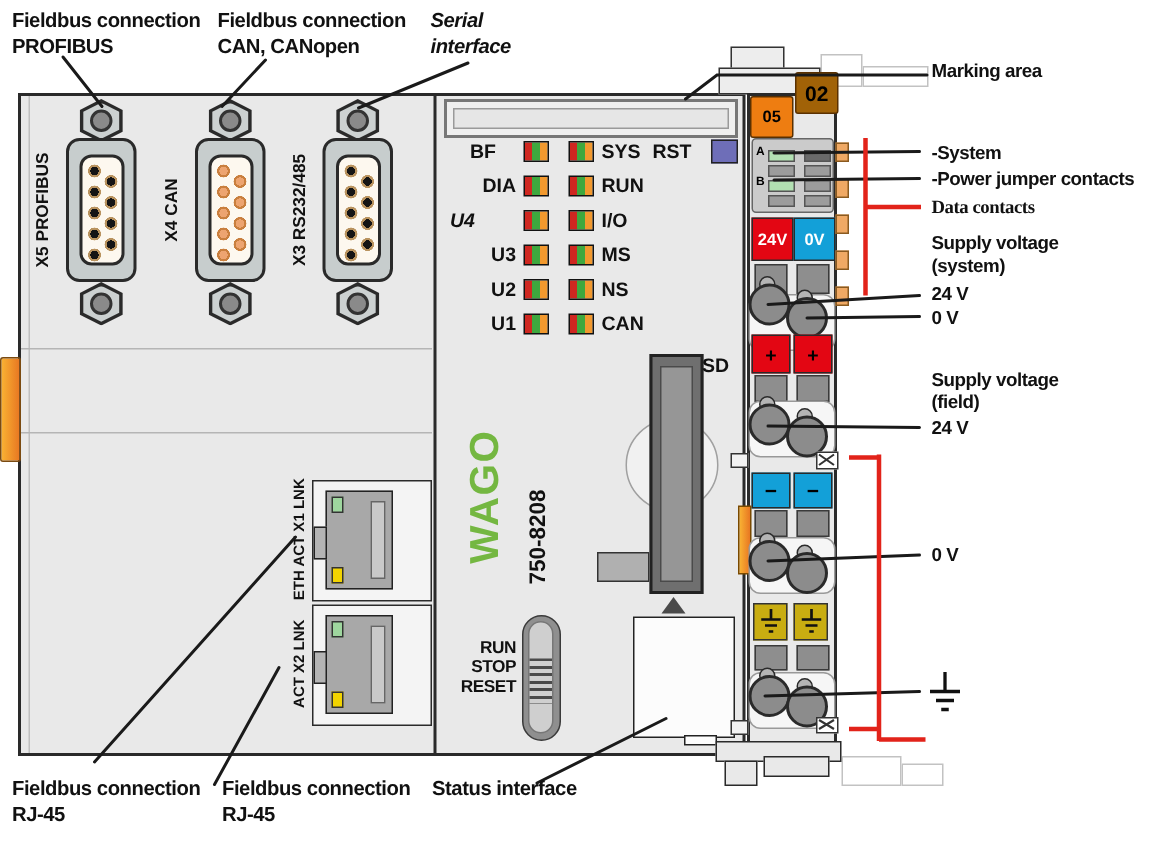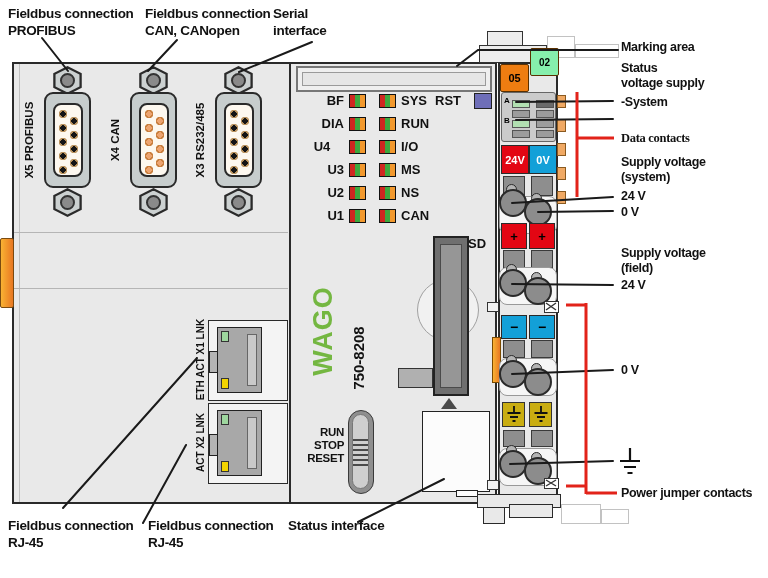--- a/index.html
+++ b/index.html
@@ -140,31 +140,31 @@
     </div>
     <div class="abs" style="left:0px;top:30px;width:9px;height:22px;background:#b4b4b4;border:1.5px solid #222;"></div>
   </div>
   <div class="vlbl" style="left:156px;top:436px;width:90px;height:13px;font-size:10px;">ACT X2 LNK</div>
 
   <div class="abs" style="left:296px;top:66px;width:196px;height:26px;border:2px solid #777;background:#efefef;">
     <div class="abs" style="left:4px;top:4px;right:4px;bottom:4px;border:1px solid #9a9a9a;background:#e6e6e6;"></div>
   </div>
 
   <div>
-    <div class="ledlbl" style="left:300px;top:93px;width:44px;text-align:right;">BF</div>
+    <div class="ledlbl" style="left:300px;top:93px;width:44px;text-align:center;">BF</div>
     <div class="abs led" style="left:349px;top:94px;width:17px;height:14px;"></div>
     <div class="abs led" style="left:379px;top:94px;width:17px;height:14px;"></div>
     <div class="ledlbl" style="left:401px;top:93px;width:60px;">SYS</div>
 
     <div class="ledlbl" style="left:300px;top:116px;width:44px;text-align:right;">DIA</div>
     <div class="abs led" style="left:349px;top:117px;width:17px;height:14px;"></div>
     <div class="abs led" style="left:379px;top:117px;width:17px;height:14px;"></div>
     <div class="ledlbl" style="left:401px;top:116px;width:60px;">RUN</div>
 
-    <div class="ledlbl" style="left:300px;top:139px;width:44px;text-align:center;">U4</div>
+    <div class="ledlbl" style="left:300px;top:139px;width:44px;text-align:left;font-style:italic;">U4</div>
     <div class="abs led" style="left:349px;top:140px;width:17px;height:14px;"></div>
     <div class="abs led" style="left:379px;top:140px;width:17px;height:14px;"></div>
     <div class="ledlbl" style="left:401px;top:139px;width:60px;">I/O</div>
 
     <div class="ledlbl" style="left:300px;top:162px;width:44px;text-align:right;">U3</div>
     <div class="abs led" style="left:349px;top:163px;width:17px;height:14px;"></div>
     <div class="abs led" style="left:379px;top:163px;width:17px;height:14px;"></div>
     <div class="ledlbl" style="left:401px;top:162px;width:60px;">MS</div>
 
     <div class="ledlbl" style="left:300px;top:185px;width:44px;text-align:right;">U2</div>
@@ -204,21 +204,21 @@
   </div>
 
   <div class="abs carrier" style="left:487px;top:31px;width:36px;height:16px;"></div>
   <div class="abs carrier" style="left:479px;top:45px;width:68px;height:18px;"></div>
   <div class="abs body-shell" style="left:498px;top:62px;width:60px;height:442px;"></div>
   <div class="abs body-shell" style="left:477px;top:494px;width:84px;height:14px;border-width:1.5px;"></div>
   <div class="abs body-shell" style="left:483px;top:507px;width:22px;height:17px;border-width:1.5px;"></div>
   <div class="abs body-shell" style="left:509px;top:504px;width:44px;height:14px;border-width:1.5px;"></div>
 
   <div class="colorsq" style="left:500px;top:64px;width:27px;height:26px;background:#ee7d11;border-color:#5a3000;font-size:11px;border-radius:2px;">05</div>
-  <div class="colorsq" style="left:530px;top:48px;width:27px;height:26px;background:#86efac;border-color:#5a3000;font-size:10px;border-radius:2px;">02</div>
+  <div class="colorsq" style="left:530px;top:48px;width:27px;height:26px;background:#a16207;border-color:#5a3000;font-size:14px;border-radius:2px;">02</div>
 
   <div class="abs" style="left:501px;top:92px;width:55px;height:50px;background:#cbcbcb;border:1px solid #666;border-radius:3px;">
     <div class="abs" style="left:2px;top:3px;font-size:8px;font-weight:bold;">A</div>
     <div class="abs" style="left:2px;top:23px;font-size:8px;font-weight:bold;">B</div>
     <div class="cell" style="left:10px;top:7px;width:16px;height:6px;background:#b2e0b2;"></div>
     <div class="cell" style="left:34px;top:7px;width:16px;height:6px;background:#6a6a6a;"></div>
     <div class="cell" style="left:10px;top:17px;width:16px;height:6px;background:#9c9c9c;"></div>
     <div class="cell" style="left:34px;top:17px;width:16px;height:6px;background:#9c9c9c;"></div>
     <div class="cell" style="left:10px;top:27px;width:16px;height:6px;background:#b2e0b2;"></div>
     <div class="cell" style="left:34px;top:27px;width:16px;height:6px;background:#9c9c9c;"></div>
@@ -315,40 +315,38 @@
     <g stroke="#e2231a" stroke-width="3" fill="none">
       <path d="M577 92 V197 M577 138 H614"></path>
       <path d="M586 303 V494 M586 305 H566 M586 486 H566 M586 493 H617"></path>
     </g>
   </svg>
 
   <div class="lbl" style="left:8px;top:6px;">Fieldbus connection
 PROFIBUS</div>
   <div class="lbl" style="left:145px;top:6px;">Fieldbus connection
 CAN, CANopen</div>
-  <div class="lbl" style="left:273px;top:6px;">Serial
+  <div class="lbl" style="left:287px;top:6px;font-style:italic;">Serial
 interface</div>
 
   <div class="rlbl" style="top:40px;">Marking area</div>
-  <div class="rlbl" style="top:61px;">Status
-voltage supply</div>
   <div class="rlbl" style="top:95px;">-System</div>
+  <div class="rlbl" style="top:112px;">-Power jumper contacts</div>
   <div class="rlbl" style="top:131px;font-family:Liberation Serif, serif;">Data contacts</div>
   <div class="rlbl" style="top:155px;">Supply voltage
 (system)</div>
   <div class="rlbl" style="top:189px;">24 V</div>
   <div class="rlbl" style="top:205px;">0 V</div>
   <div class="rlbl" style="top:246px;">Supply voltage
 (field)</div>
   <div class="rlbl" style="top:278px;">24 V</div>
   <div class="rlbl" style="top:363px;">0 V</div>
   <svg class="abs" style="left:618px;top:446px;z-index:60;" width="24" height="30" viewBox="0 0 24 30">
     <path d="M12 2 V15 M2 15 H22 M6 21 H18 M9.5 27 H14.5" stroke="#111" stroke-width="2.2" fill="none"></path>
   </svg>
-  <div class="rlbl" style="top:486px;">Power jumper contacts</div>
 
   <div class="lbl" style="left:8px;top:518px;">Fieldbus connection
 RJ-45</div>
   <div class="lbl" style="left:148px;top:518px;">Fieldbus connection
 RJ-45</div>
   <div class="lbl" style="left:288px;top:518px;">Status interface</div>
 
 </div>
 
 </body></html>

